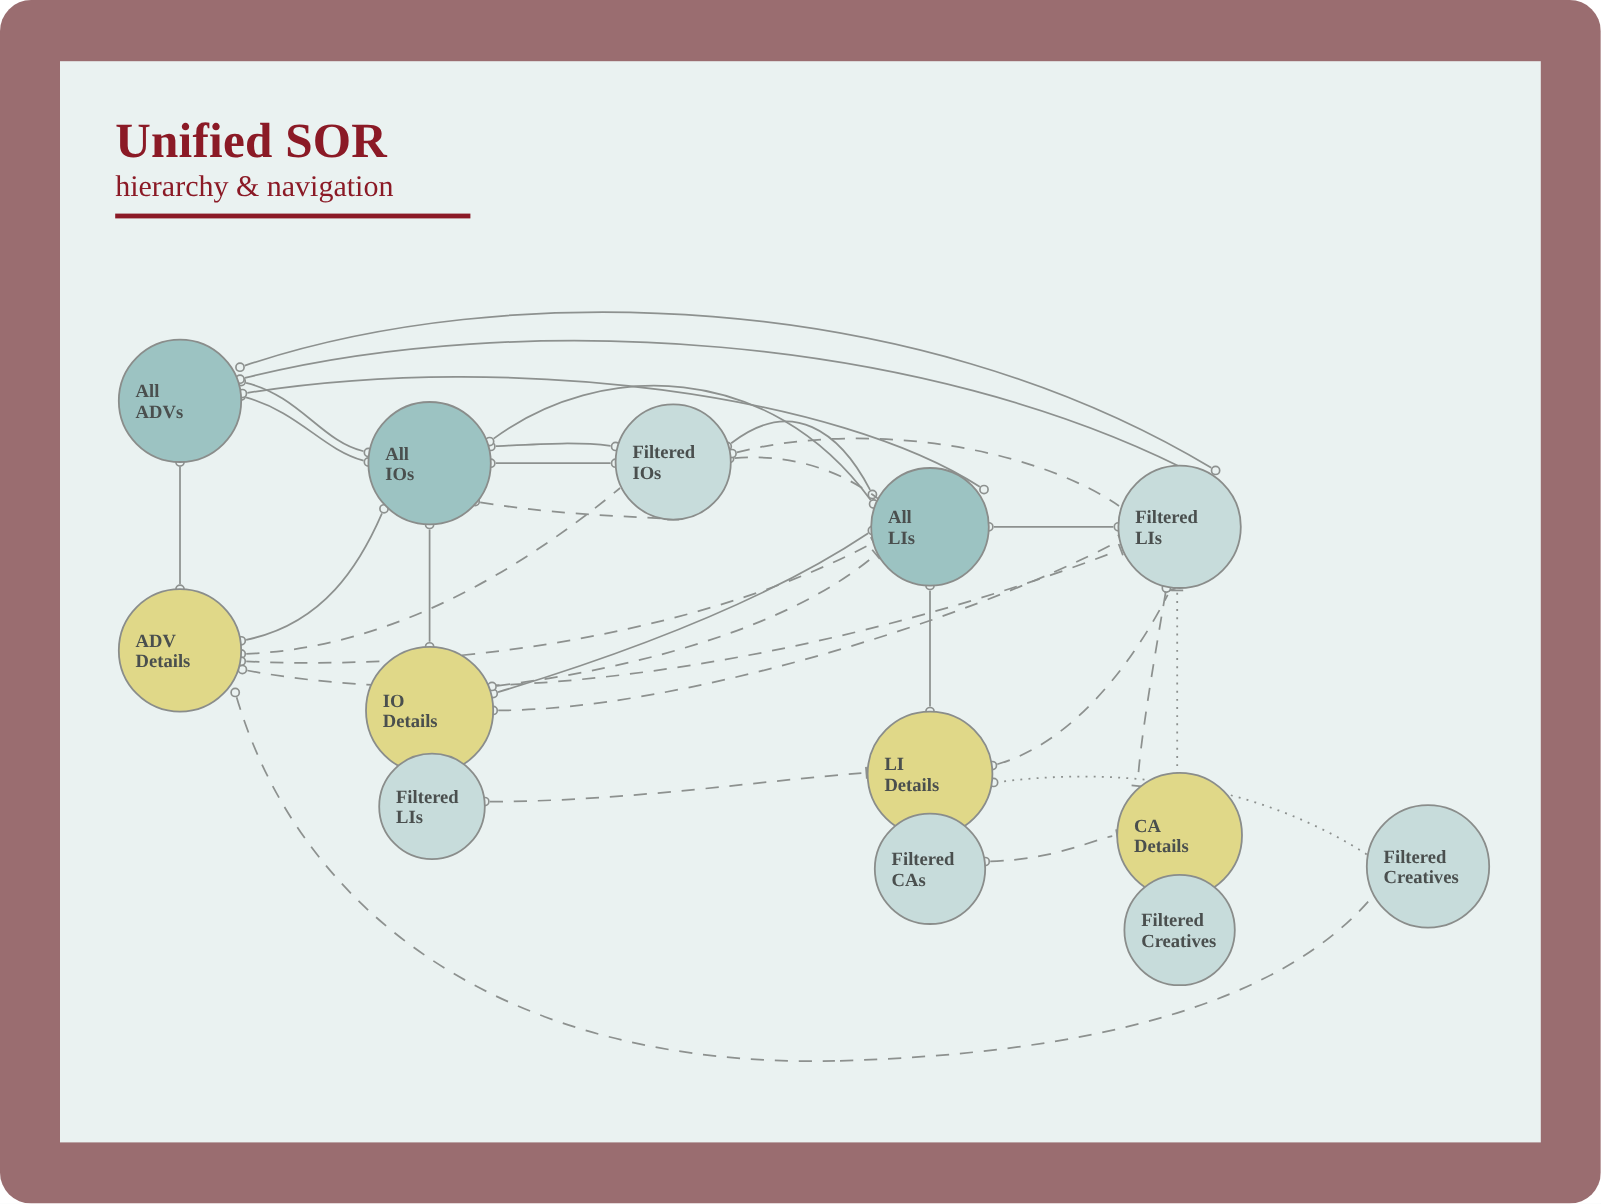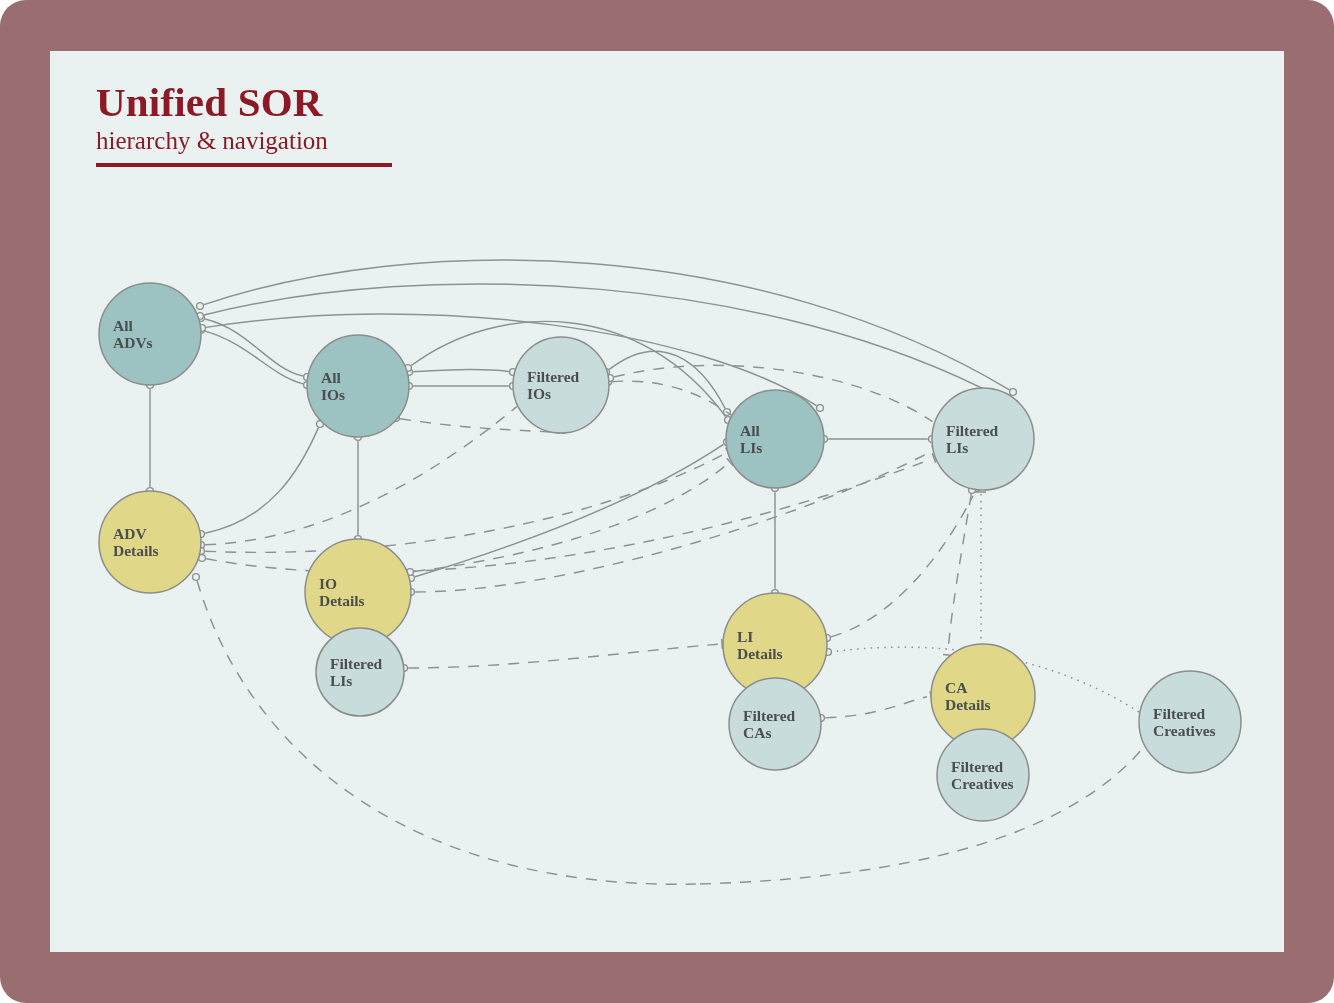--- a/index.html
+++ b/index.html
@@ -21,21 +21,21 @@
     position: absolute;
     left: 50px;
     top: 51px;
     width: 1234px;
     height: 901px;
     background: #eaf2f1;
   }
   #title-block {
     position: absolute;
     left: 96px;
-    top: 81px;
+    top: 96px;
     width: 520px;
   }
   #title {
     font-family: "Liberation Serif", "DejaVu Serif", serif;
     font-weight: bold;
     font-size: 41px;
     line-height: 1.05;
     color: #8b1a26;
     letter-spacing: 0.2px;
     margin: 0;

